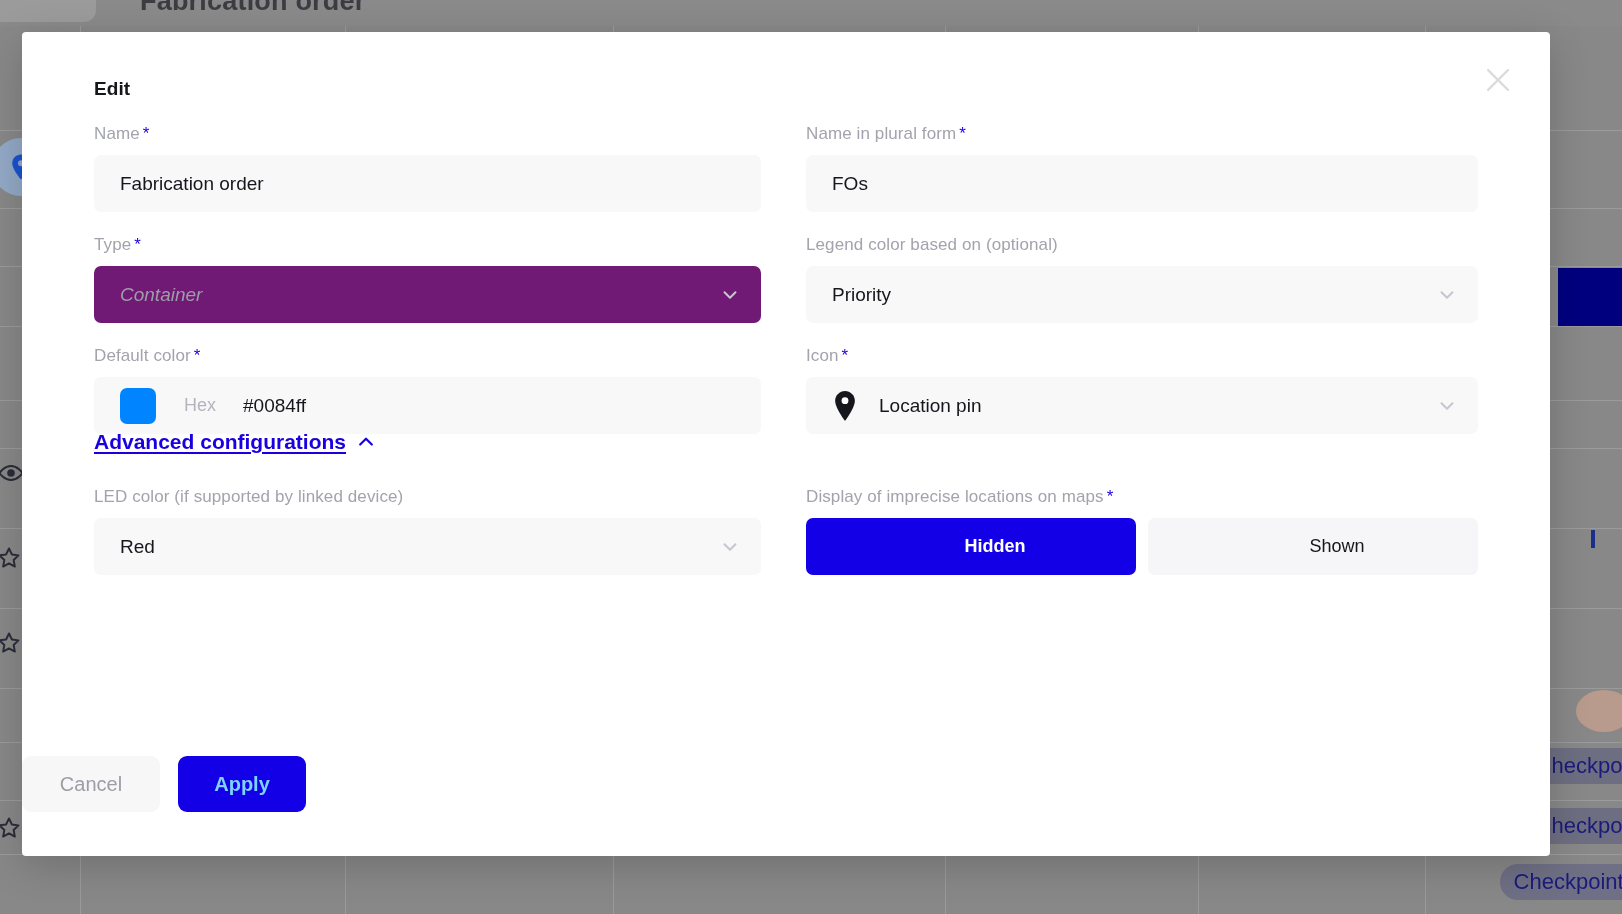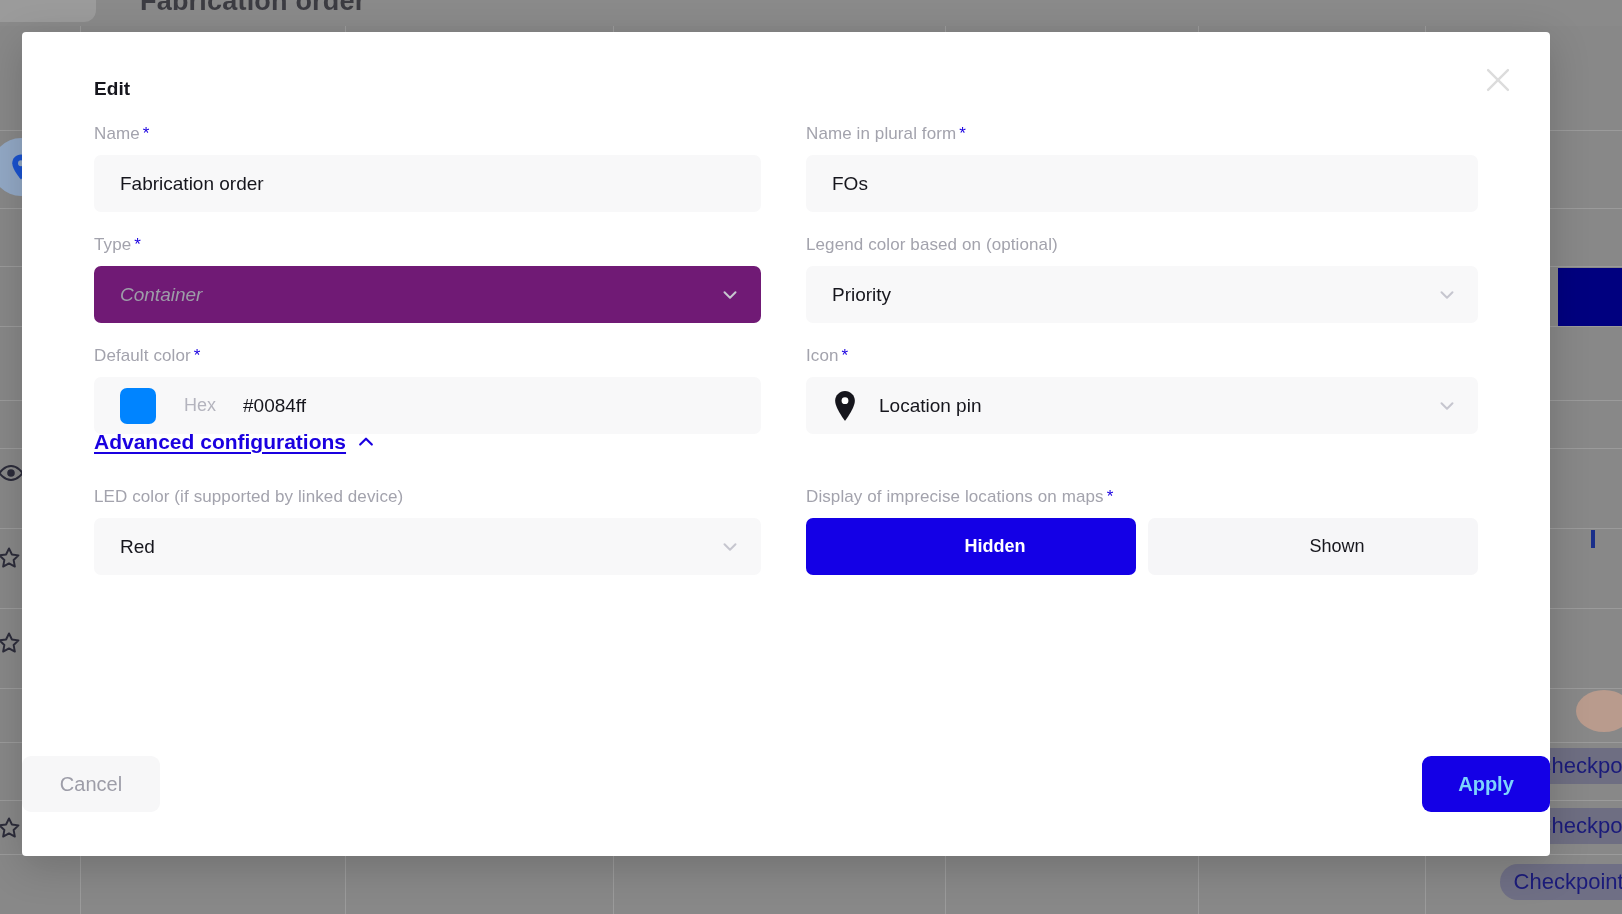--- a/index.html
+++ b/index.html
@@ -170,21 +170,21 @@
     flex: 1; height: 57px;
     border-radius: 7px;
     display: flex; align-items: center; justify-content: center;
     font-size: 18px; cursor: pointer; padding-left: 48px;
   }
   .seg.active { background: #1400e6; color: #ffffff; font-weight: 700; }
   .seg.inactive { background: #f6f6f8; color: #16161d; font-weight: 400; }
 
   .footer {
     position: absolute; left: 0; right: 0; bottom: 44px;
-    display: flex; align-items: center; justify-content: space-between; gap: 18px;
+    display: flex; align-items: center; justify-content: flex-start; gap: 18px;
   }
   .btn {
     height: 56px; border-radius: 9px; border: none;
     font-size: 20px; cursor: pointer;
     font-family: "Liberation Sans", sans-serif;
   }
   .btn-cancel {
     width: 138px; background: #f7f7f8; color: #9d9da8; font-weight: 400;
   }
   .btn-apply {

